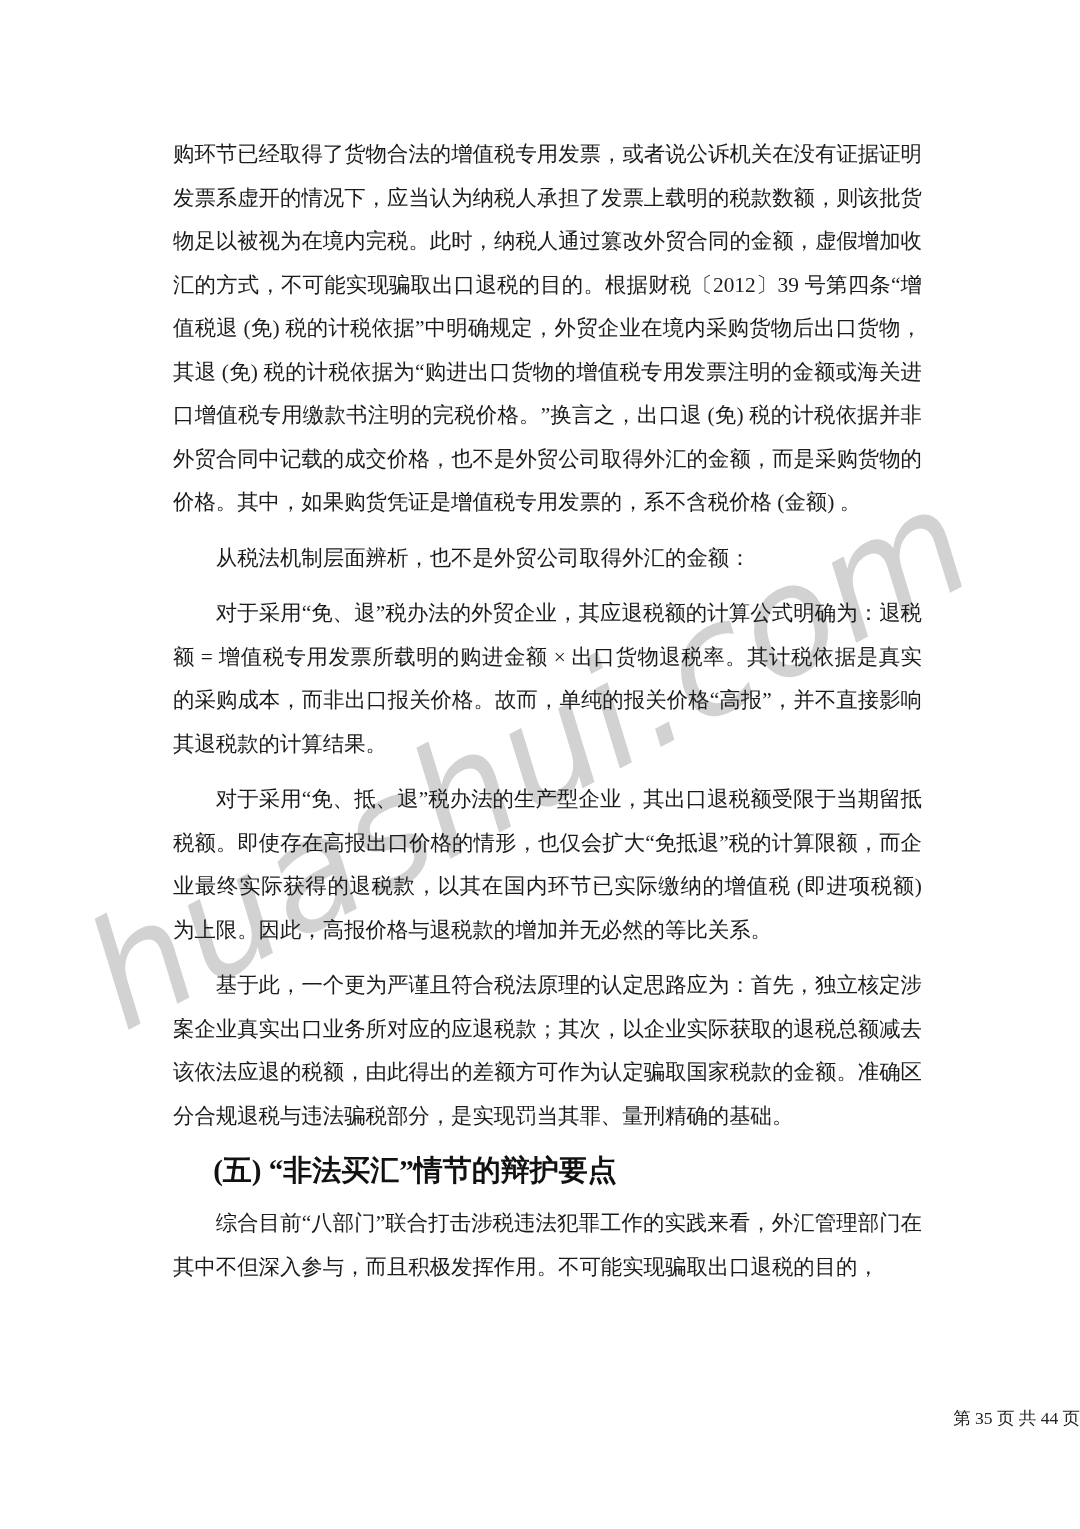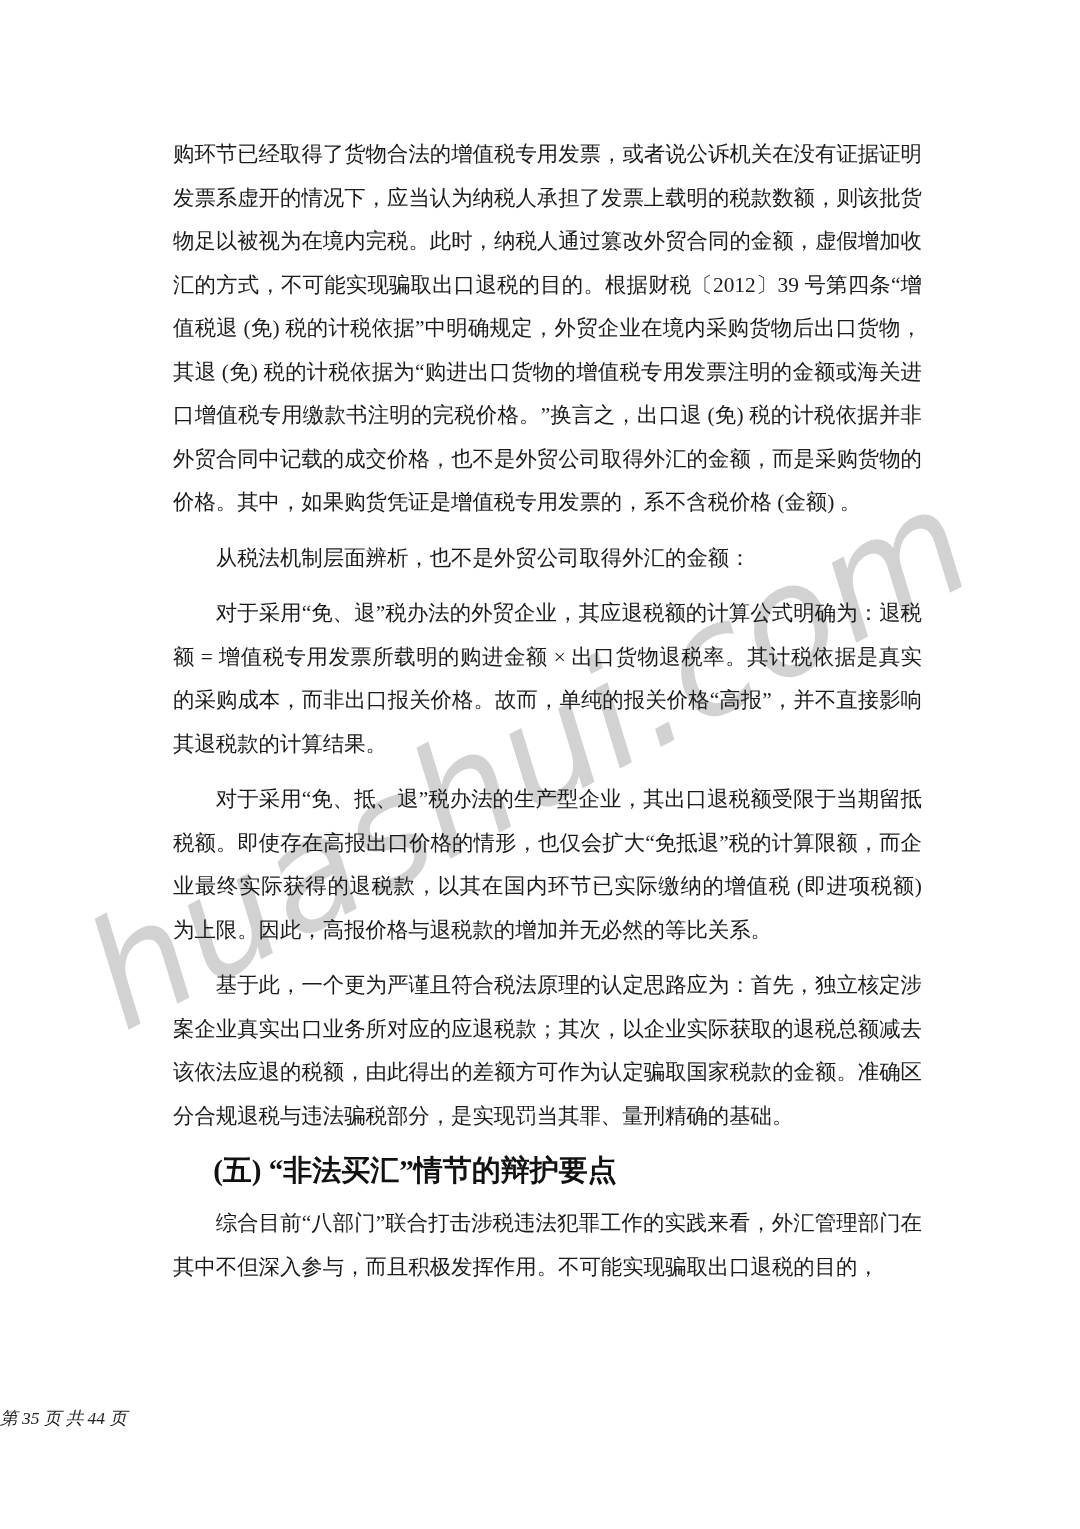--- a/index.html
+++ b/index.html
@@ -66,26 +66,25 @@
     font-weight: bold;
     text-indent: 1.8em;
     font-family: inherit;
     color: #111111;
   }
   .footer {
     position: absolute;
     left: 0;
     top: 1405px;
     width: 1080px;
-    text-align: left;
+    text-align: right;
     font-size: 17.5px;
     line-height: 26px;
     color: #222222;
     z-index: 1;
-    font-style: italic;
   }
 </style>
 </head>
 <body>
 
 <div class="page">
 
   <div class="watermark">huashui.com</div>
 
   <div class="content">

